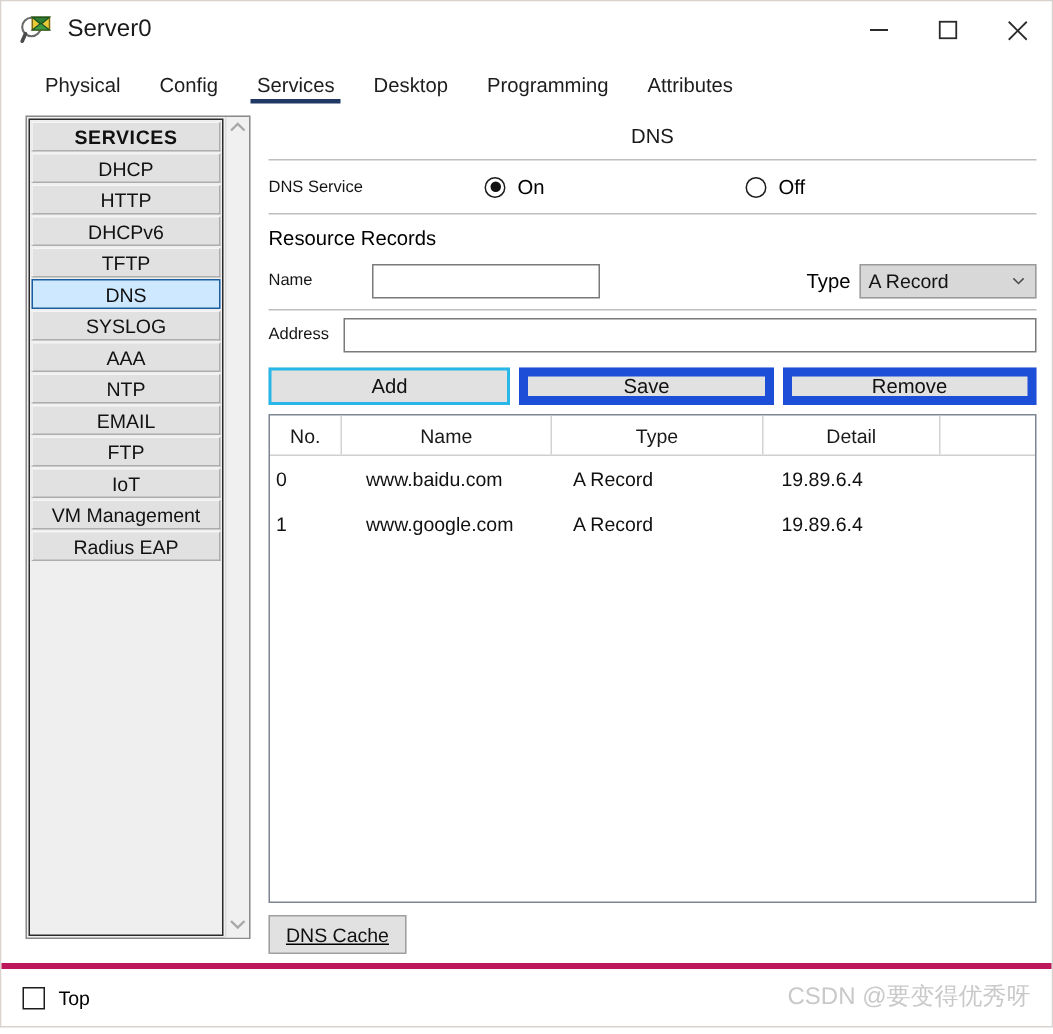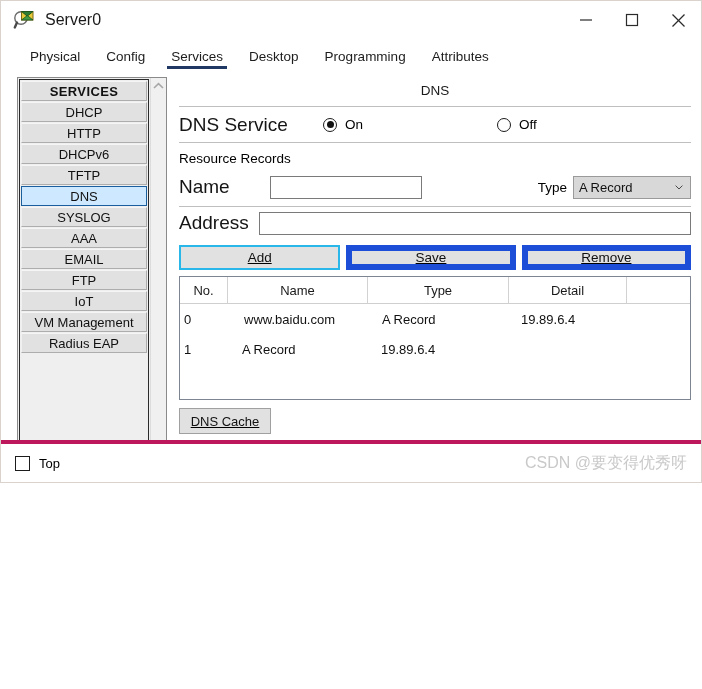--- a/index.html
+++ b/index.html
@@ -10,21 +10,21 @@
     background: #ffffff;
     font-family: "Liberation Sans", sans-serif;
     font-size: 13px;
     color: #000000;
     overflow: hidden;
     position: relative;
   }
   .window {
     position: absolute;
     left: 0; top: 0;
-    width: 702px; height: 483px;
+    width: 702px; height: 685px;
     background: #ffffff;
     border: 1px solid #d9d2cd;
     box-sizing: border-box;
     display: flex;
     flex-direction: column;
   }
 
   
   .titlebar {
     height: 38px;
@@ -166,21 +166,21 @@
     padding: 6px 0 8px 0;
     color: #1a1a1a;
   }
   .hr { height: 1px; background: #bfbfbf; width: 100%; }
 
   .row-service {
     display: flex;
     align-items: center;
     height: 35px;
   }
-  .lbl { font-size: 19px; color: #151515; }
+  .lbl { font-size: 11px; color: #151515; }
   .radio-grp {
     display: flex;
     align-items: center;
     margin-left: 0;
   }
   .radio {
     width: 14px; height: 14px;
     border-radius: 50%;
     border: 1.6px solid #1c1c1c;
     box-sizing: border-box;
@@ -246,21 +246,20 @@
     align-items: center;
     height: 32px;
   }
   .addr-input { flex: 1 1 auto; margin-left: 10px; }
 
   .btn-row {
     display: flex;
     gap: 6px;
     padding-top: 6px;
     padding-bottom: 6px;
-    text-decoration: underline;
   }
   .btn {
     flex: 1 1 0;
     height: 25px;
     background: #e1e1e1;
     border: 6px solid #1d4ed8;
     box-sizing: border-box;
     display: flex;
     align-items: center;
     justify-content: center;
@@ -410,20 +409,21 @@
     <div class="sidebar-wrap">
       <div class="sidebar-list">
         <div class="svc-item header">SERVICES</div>
         <div class="svc-item">DHCP</div>
         <div class="svc-item">HTTP</div>
         <div class="svc-item">DHCPv6</div>
         <div class="svc-item">TFTP</div>
         <div class="svc-item selected">DNS</div>
         <div class="svc-item">SYSLOG</div>
         <div class="svc-item">AAA</div>
+        <div class="svc-item">NTP</div>
         <div class="svc-item">EMAIL</div>
         <div class="svc-item">FTP</div>
         <div class="svc-item">IoT</div>
         <div class="svc-item">VM Management</div>
         <div class="svc-item">Radius EAP</div>
       </div>
       <div class="sb-track">
         <div class="sb-arrow">
           <svg width="11" height="8" viewBox="0 0 11 8">
             <polyline points="1,6 5.5,1.6 10,6" fill="none" stroke="#a8a8a8" stroke-width="1.6"></polyline>
@@ -492,20 +492,21 @@
         <div class="tbody">
           <div class="tr">
             <div class="td col0">0</div>
             <div class="td col1">www.baidu.com</div>
             <div class="td col2">A Record</div>
             <div class="td col3">19.89.6.4</div>
             <div class="td col4"></div>
           </div>
           <div class="tr">
             <div class="td col0">1</div>
+            <div class="td col1">www.google.com</div>
             <div class="td col2">A Record</div>
             <div class="td col3">19.89.6.4</div>
             <div class="td col4"></div>
           </div>
         </div>
       </div>
 
       <div class="cache-row">
         <div class="btn-cache">DNS Cache</div>
       </div>

